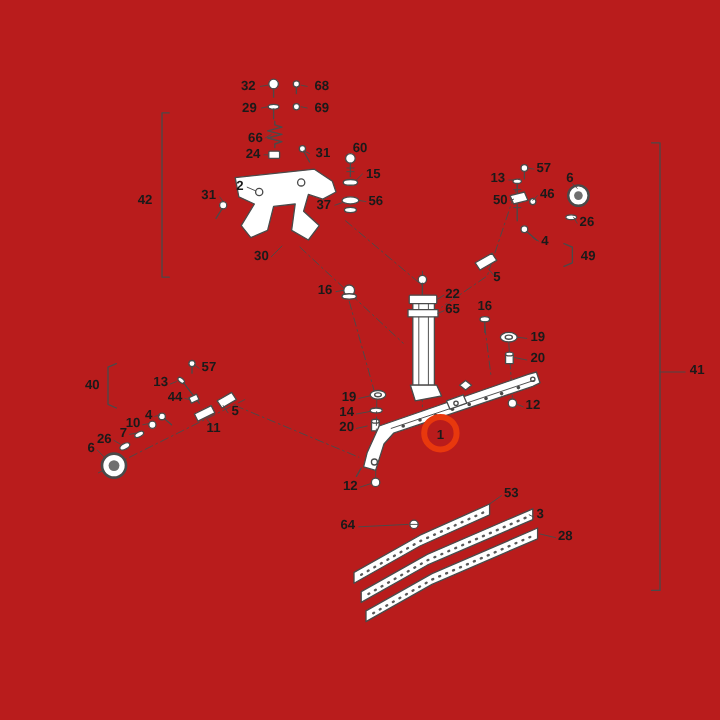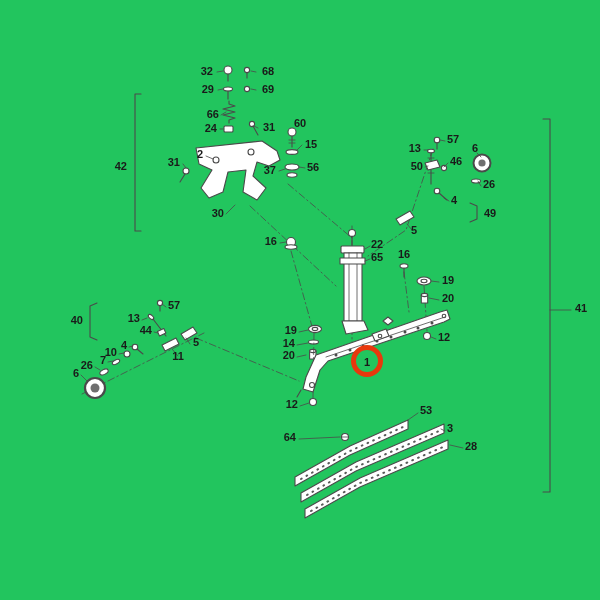--- a/index.html
+++ b/index.html
@@ -1,16 +1,16 @@
 <!DOCTYPE html>
 <html><head>
 <meta charset="utf-8">
 <style>
   html,body{margin:0;padding:0;background:#fff;}
-  .stage{position:relative;width:600px;height:600px;background:#22c55e;overflow:hidden;
+  .stage{position:relative;width:600px;height:600px;background:#b91c1c;overflow:hidden;
          font-family:"Liberation Sans",sans-serif;}
   svg{display:block;}
   .ln, .ln *{stroke:#4a4a4a;stroke-width:1.1;fill:none;stroke-linecap:round;stroke-linejoin:round;}
   .ln .fw{fill:#ffffff;}
   .ln .thin{stroke-width:0.8;}
   .ln .dash{stroke-dasharray:7 3 1.5 3;stroke-width:0.8;}
   .ln .dot{stroke-dasharray:0.8 5.5;stroke-width:2;stroke-linecap:round;stroke:#5a5a5a;}
   .ln .hole{fill:#4a4a4a;stroke:none;}
   .ln .shade{fill:#6f6f6f;stroke:none;}
   .lbl{font:700 11px "Liberation Sans",sans-serif;fill:#1a1a1a;stroke:none;}

